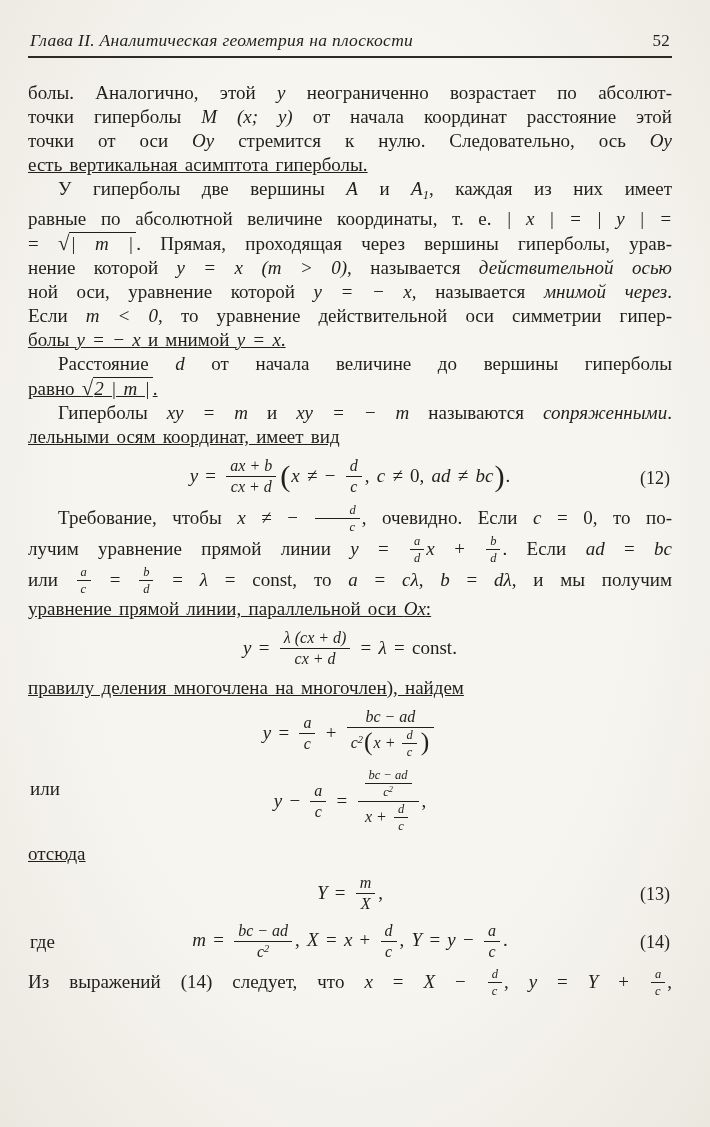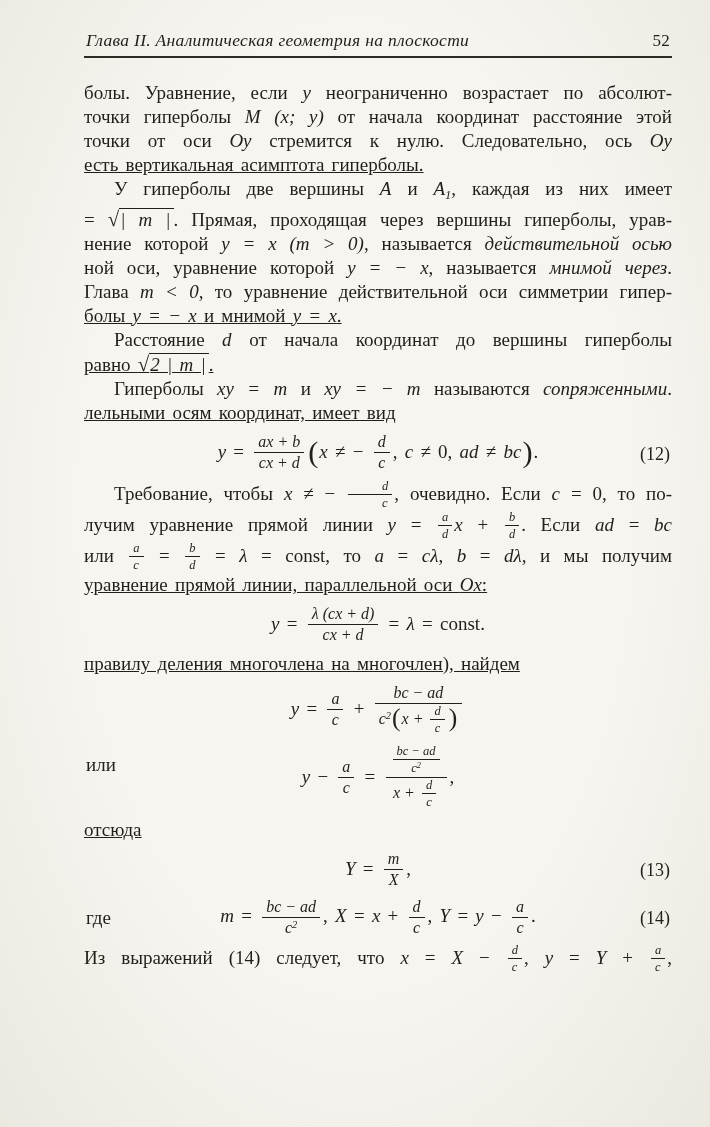--- a/index.html
+++ b/index.html
@@ -2,21 +2,21 @@
 <html lang="ru"><head>
 <meta charset="utf-8">
 <style>
   html,body{margin:0;padding:0;}
   body{
     width:710px;height:1127px;overflow:hidden;
     background:radial-gradient(ellipse at 50% 45%, #f7f5f0 55%, #ebe8e0 100%);
     color:#211f1a;
     font-family:"Liberation Serif","DejaVu Serif",serif;
   }
-  .page{position:absolute;inset:0;padding:30px 38px 0 44px;box-sizing:border-box;margin-left:40px;}
+  .page{position:absolute;inset:0;padding:30px 38px 0 28px;box-sizing:border-box;}
   .hdr{
     display:flex;justify-content:space-between;align-items:baseline;
     font-style:italic;font-size:17.5px;letter-spacing:.3px;
     padding:0 2px 5px 2px;border-bottom:2.5px solid #2e2b25;
   }
   .hdr-num{font-style:normal;font-size:17px;}
   .body{margin-top:23px;font-size:19px;line-height:24px;word-spacing:2.5px;}
   .ln{text-align:justify;text-align-last:justify;}
   .ln.end{text-align-last:left;text-decoration:underline;}
   .ind{text-indent:30px;}
@@ -43,31 +43,32 @@
 </head>
 <body>
 
 <div class="page">
   <div class="hdr">
     <span class="hdr-title">Глава II. Аналитическая геометрия на плоскости</span>
     <span class="hdr-num">52</span>
   </div>
 
   <div class="body">
-    <div class="ln"><span>болы. Уравнение, если </span><span class="it">y</span><span> неограниченно возрастает по абсолют-</span></div>
+    <div class="ln"><span>болы. Аналогично, этой </span><span class="it">y</span><span> неограниченно возрастает по абсолют-</span></div>
     <div class="ln"><span>точки гиперболы </span><span class="it">M (x; y)</span><span> от начала координат расстояние этой</span></div>
     <div class="ln"><span>точки от оси </span><span class="it">Oy</span><span> стремится к нулю. Следовательно, ось </span><span class="it">Oy</span></div>
     <div class="ln end"><span>есть вертикальная асимптота гиперболы.</span></div>
     <div class="ln ind"><span>У гиперболы две вершины </span><span class="it">A</span><span> и </span><span class="it">A</span><span class="it sb">1</span><span>, каждая из них имеет</span></div>
+    <div class="ln"><span>равные по абсолютной величине координаты, т. е. </span><span class="it">| x | = | y | =</span></div>
     <div class="ln"><span>= </span><span class="rt">√</span><span class="it ov">| m |</span><span>. Прямая, проходящая через вершины гиперболы, урав-</span></div>
     <div class="ln"><span>нение которой </span><span class="it">y = x (m &gt; 0)</span><span>, называется </span><span class="it">действительной осью</span></div>
     <div class="ln"><span>ной оси, уравнение которой </span><span class="it">y = − x</span><span>, называется </span><span class="it">мнимой через</span><span>.</span></div>
-    <div class="ln"><span>Глава </span><span class="it">m &lt; 0</span><span>, то уравнение действительной оси симметрии гипер-</span></div>
+    <div class="ln"><span>Если </span><span class="it">m &lt; 0</span><span>, то уравнение действительной оси симметрии гипер-</span></div>
     <div class="ln end"><span>болы </span><span class="it">y = − x</span><span> и мнимой </span><span class="it">y = x</span><span>.</span></div>
-    <div class="ln ind"><span>Расстояние </span><span class="it">d</span><span> от начала координат до вершины гиперболы</span></div>
+    <div class="ln ind"><span>Расстояние </span><span class="it">d</span><span> от начала величине до вершины гиперболы</span></div>
     <div class="ln end"><span>равно </span><span class="rt">√</span><span class="it ov">2 | m |</span><span>.</span></div>
     <div class="ln ind"><span>Гиперболы </span><span class="it">xy = m</span><span> и </span><span class="it">xy = − m</span><span> называются </span><span class="it">сопряженными</span><span>.</span></div>
     <div class="ln end"><span>лельными осям координат, имеет вид</span></div>
 
     <div class="disp">
       <span><span class="it">y</span><span> = </span><span class="fr"><span class="n"><span class="it">ax + b</span></span><span class="d"><span class="it">cx + d</span></span></span><span class="bp">(</span><span class="it">x</span><span> ≠ − </span><span class="fr"><span class="n"><span class="it">d</span></span><span class="d"><span class="it">c</span></span></span><span>, </span><span class="it">c</span><span> ≠ 0, </span><span class="it">ad</span><span> ≠ </span><span class="it">bc</span><span class="bp">)</span><span>.</span></span>
       <span class="eqno">(12)</span>
     </div>
 
     <div class="ln ind"><span>Требование, чтобы </span><span class="it">x</span><span> ≠ − </span><span class="fr"><span class="n"><span class="it">d</span></span><span class="d"><span class="it">c</span></span></span><span>, очевидно. Если </span><span class="it">c</span><span> = 0, то по-</span></div>

